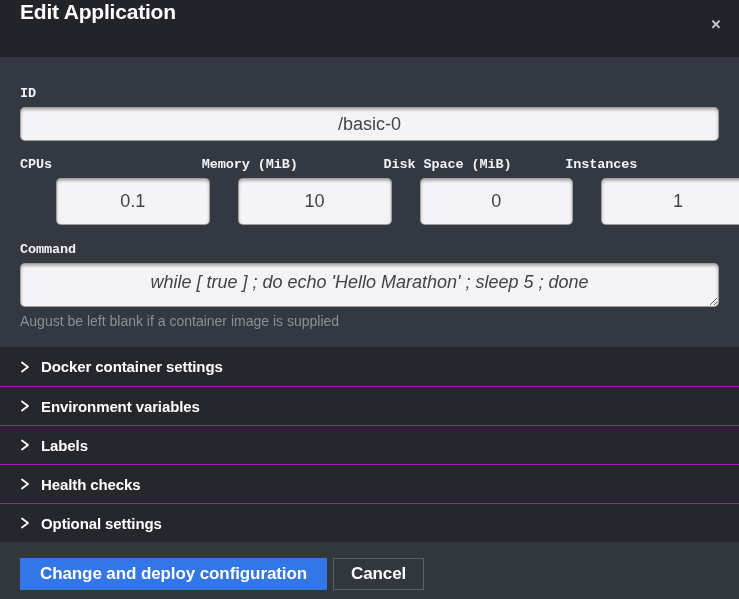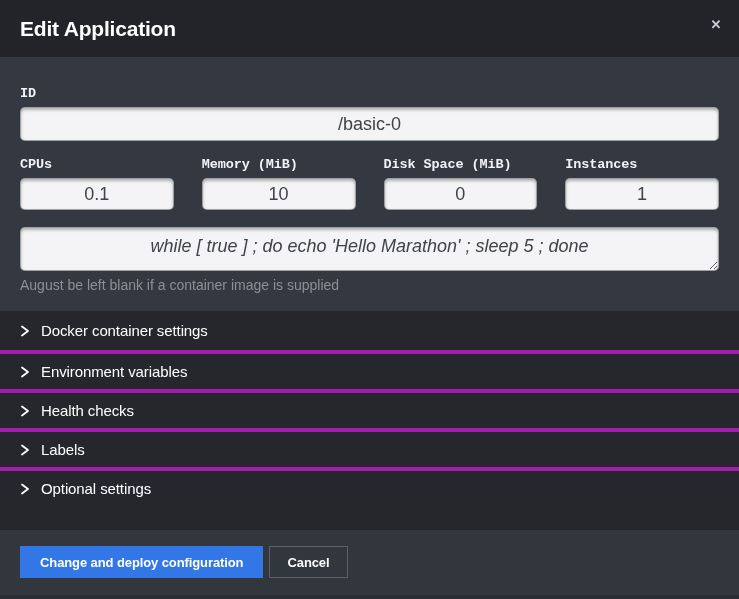--- a/index.html
+++ b/index.html
@@ -11,21 +11,21 @@
   .modal {
     width: 739px; height: 599px;
     display: flex; flex-direction: column;
     background: #343840;
   }
 
   
   .modal-header {
     height: 57px; flex: 0 0 57px;
     background: #222429;
-    display: flex; align-items: center;
+    display: flex; 
     padding: 0 20px;
     position: relative;
   }
   .modal-title {
     color: #ffffff;
     font-size: 21px;
     font-weight: 600;
     letter-spacing: -0.2px;
   }
   .close-btn {
@@ -61,21 +61,21 @@
     border-radius: 5px;
     box-shadow: inset 0 2px 3px rgba(0,0,0,0.28);
     color: #40434a;
     font-size: 18px;
     font-family: "Liberation Sans", sans-serif;
     padding: 6px 12px;
     outline: none;
     text-align: center;
   }
   .text-input { height: 34px; }
-  .field-row-inputs .text-input { height: 32px; }
+  .field-row-inputs .text-input { height: 47px; margin-left: 36px; }
   .id-group { margin-bottom: 16px; }
   .field-grid {
     display: grid;
     grid-template-columns: repeat(4, 1fr);
     column-gap: 28px;
     margin-bottom: 17px;
   }
   .command-group { margin-bottom: 0; }
   .text-area {
     height: 44px;
@@ -95,48 +95,48 @@
     flex: 1 1 auto;
     background: #25272c;
   }
   .accordion-row {
     height: 39px;
     display: flex; align-items: center;
     padding: 0 20px;
     cursor: pointer;
   }
   .accordion-row + .accordion-row {
-    border-top: 4px solid #a21caf;
+    border-top: 1px solid #a21caf;
   }
   .chevron {
     width: 10px; height: 12px;
     margin-right: 11px;
     flex: 0 0 auto;
     display: inline-flex; align-items: center;
   }
   .accordion-label {
     color: #ffffff;
     font-size: 15px;
-    font-weight: 400;
+    font-weight: 700;
     letter-spacing: -0.1px;
   }
 
   
   .modal-footer {
     flex: 0 0 69px;
     background: #32363d;
     border-bottom: 4px solid #2b2e33;
     display: flex; align-items: flex-start;
     padding: 16px 20px 0 20px;
     gap: 6px;
   }
   .btn {
     height: 32px;
     border-radius: 0;
-    font-size: 13px;
+    font-size: 17px;
     font-weight: 600;
     font-family: "Liberation Sans", sans-serif;
     cursor: pointer;
     letter-spacing: -0.1px;
   }
   .btn-primary {
     background: #3376e6;
     border: 1px solid #3376e6;
     color: #ffffff;
     padding: 0 19px;
@@ -178,20 +178,21 @@
         <label class="field-label">Disk Space (MiB)</label>
         <input class="text-input" type="text" value="0" style="">
       </div>
       <div>
         <label class="field-label">Instances</label>
         <input class="text-input" type="text" value="1" style="">
       </div>
     </div>
 
     <div class="command-group">
+      <label class="field-label">Command</label>
       <textarea class="text-area" style="">while [ true ] ; do echo 'Hello Marathon' ; sleep 5 ; done</textarea>
       <div class="help-text">August be left blank if a container image is supplied</div>
     </div>
 
   </div>
 
   <div class="accordion">
 
     <div class="accordion-row">
       <span class="chevron">
@@ -210,30 +211,30 @@
       </span>
       <span class="accordion-label">Environment variables</span>
     </div>
 
     <div class="accordion-row">
       <span class="chevron">
         <svg width="10" height="12" viewBox="0 0 10 12">
             <polyline points="2,1.5 8,6 2,10.5" fill="none" stroke="#ffffff" stroke-width="1.8" stroke-linecap="round" stroke-linejoin="round"></polyline>
           </svg>
       </span>
+      <span class="accordion-label">Labels</span>
+    </div>
+
+    <div class="accordion-row">
+      <span class="chevron">
+        <svg width="10" height="12" viewBox="0 0 10 12">
+            <polyline points="2,1.5 8,6 2,10.5" fill="none" stroke="#ffffff" stroke-width="1.8" stroke-linecap="round" stroke-linejoin="round"></polyline>
+          </svg>
+      </span>
       <span class="accordion-label">Health checks</span>
-    </div>
-
-    <div class="accordion-row">
-      <span class="chevron">
-        <svg width="10" height="12" viewBox="0 0 10 12">
-            <polyline points="2,1.5 8,6 2,10.5" fill="none" stroke="#ffffff" stroke-width="1.8" stroke-linecap="round" stroke-linejoin="round"></polyline>
-          </svg>
-      </span>
-      <span class="accordion-label">Labels</span>
     </div>
 
     <div class="accordion-row">
       <span class="chevron">
         <svg width="10" height="12" viewBox="0 0 10 12">
             <polyline points="2,1.5 8,6 2,10.5" fill="none" stroke="#ffffff" stroke-width="1.8" stroke-linecap="round" stroke-linejoin="round"></polyline>
           </svg>
       </span>
       <span class="accordion-label">Optional settings</span>
     </div>

